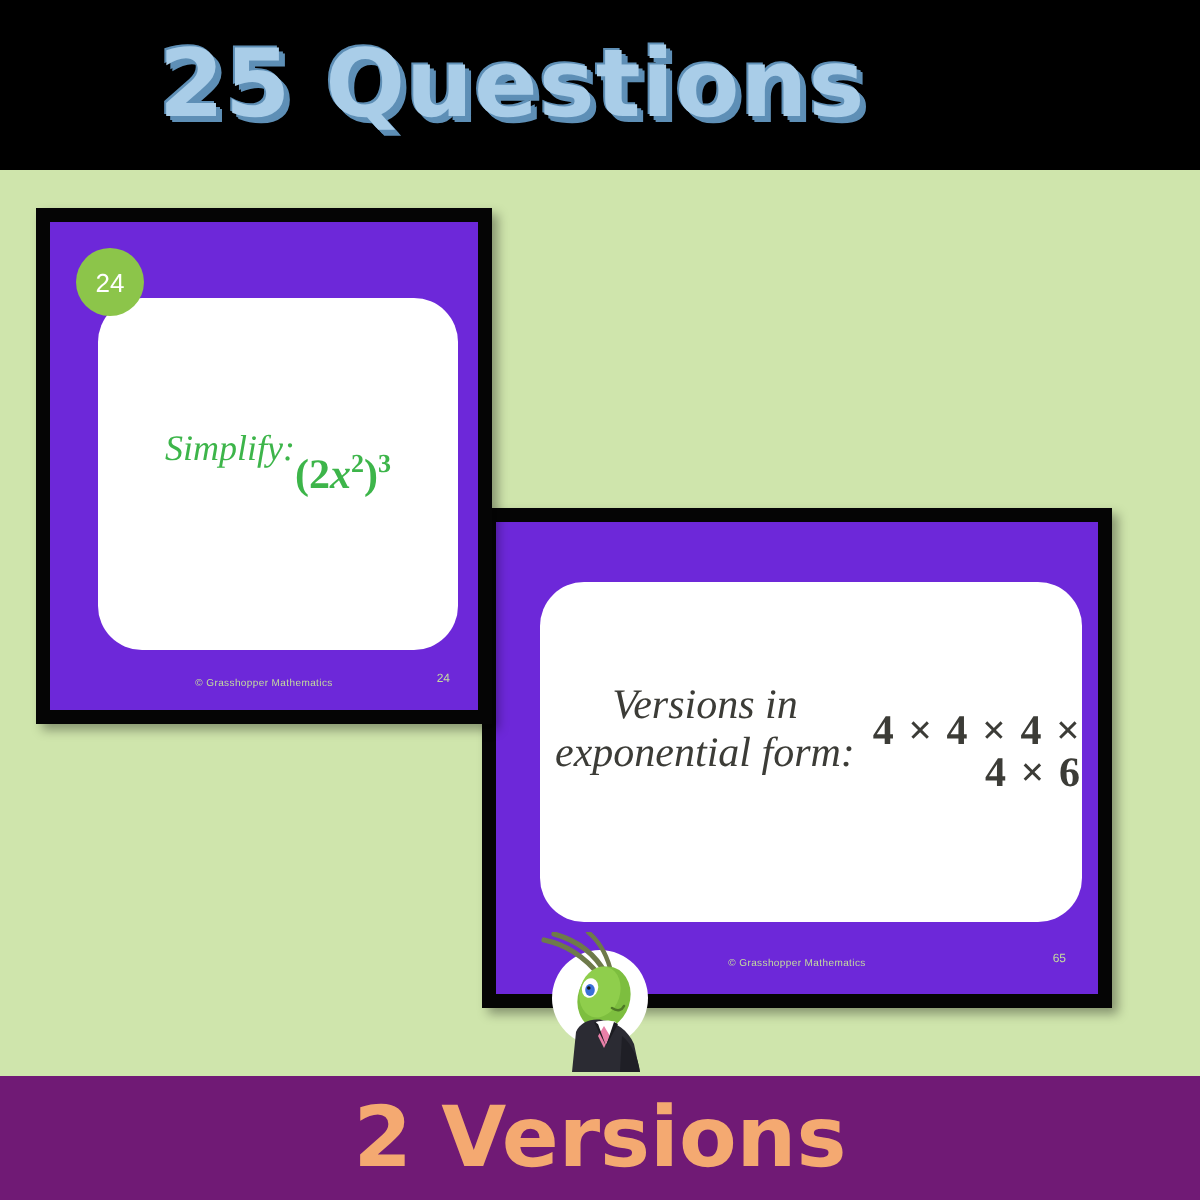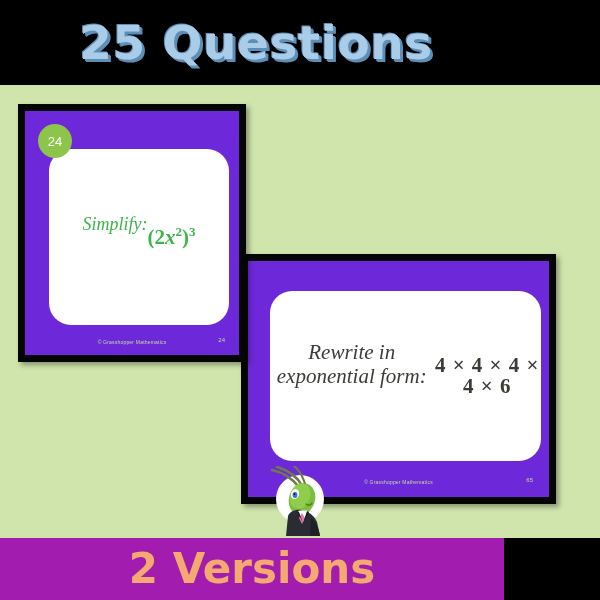--- a/index.html
+++ b/index.html
@@ -50,22 +50,22 @@
     position: absolute;
     left: 0; top: 85px;
     width: 600px; height: 453px;
     background: #CFE5AC;
   }
 
   
   .bottom-band {
     position: absolute;
     left: 0; top: 538px;
-    width: 504px; height: 62px;
-    background: #a21caf;
+    width: 600px; height: 62px;
+    background: #701a75;
     display: flex;
     align-items: center;
     justify-content: center;
   }
   .bottom-title {
     font-family: "DejaVu Sans", sans-serif;
     font-weight: bold;
     font-size: 42px;
     color: #F4A971;
     line-height: 1;
@@ -93,21 +93,21 @@
   .card-prompt {
     font-family: "Liberation Serif", "DejaVu Serif", serif;
     font-style: italic;
     font-weight: normal;
     text-align: center;
     line-height: 1.12;
   }
   .card-expr {
     font-family: "Liberation Serif", "DejaVu Serif", serif;
     font-weight: bold;
-    text-align: center;
+    text-align: right;
     line-height: 1;
   }
   .card-expr .varx {
     font-style: italic;
   }
   .card-expr sup {
     font-size: 0.62em;
     vertical-align: super;
     line-height: 0;
   }
@@ -226,21 +226,21 @@
     </div>
 
     <div class="card-footer">
       <span class="card-credit">© Grasshopper Mathematics</span>
     </div>
     <span class="card-pagenum">24</span>
   </div>
 
   <div class="card" id="card-two">
     <div class="card-inner">
-      <div class="card-prompt">Rewrite in exponential form:</div>
+      <div class="card-prompt">Versions in exponential form:</div>
       <div class="card-expr">4 × 4 × 4 × 4 × 6</div>
     </div>
 
     <div class="card-footer">
       <span class="card-credit">© Grasshopper Mathematics</span>
     </div>
     <span class="card-pagenum">65</span>
   </div>
 
   <div id="mascot">

